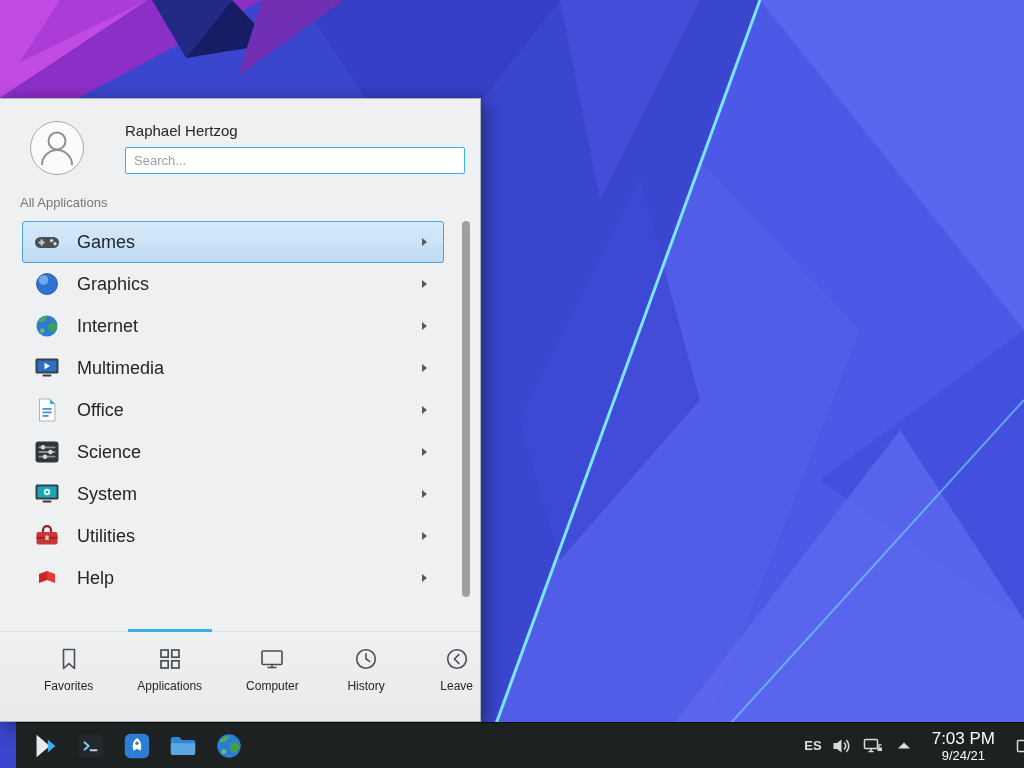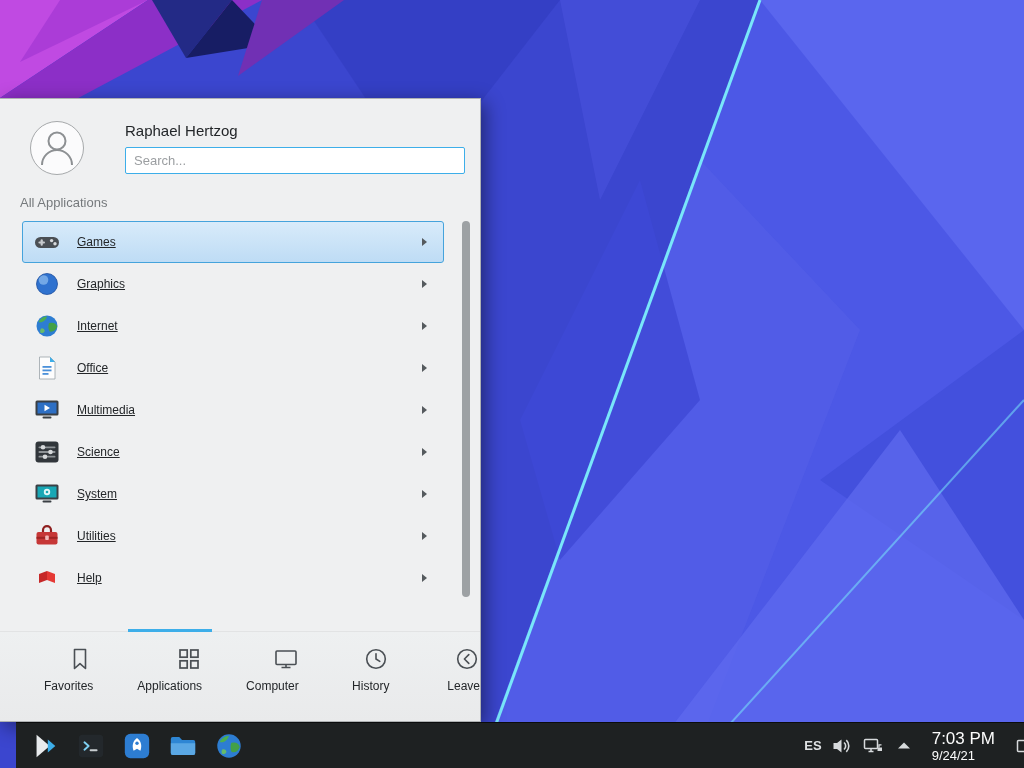--- a/index.html
+++ b/index.html
@@ -29,29 +29,29 @@
   .section-label { padding:12px 20px 5px 20px; font-size:13px; line-height:15px; color:#75797c; }
 
   .category-list { position:relative; flex:1; overflow:hidden; padding:6px 14px 0 22px; }
   .category-item {
     height:42px; width:422px; display:flex; align-items:center; gap:16px;
     padding:0 10px; border:1px solid transparent; border-radius:3px; cursor:default;
   }
   .category-item.selected { background:linear-gradient(#d8ebfa,#bedcf5); border-color:#45a3dc; }
   .cat-icon { width:28px; height:28px; flex:none; }
   .cat-icon svg { width:100%; height:100%; display:block; }
-  .cat-label { font-size:12px; color:#232629; flex:1;text-decoration:underline; }
+  .cat-label { font-size:18px; color:#232629; flex:1; }
   .cat-arrow { width:0; height:0; border-left:5px solid #555a5e; border-top:4px solid transparent; border-bottom:4px solid transparent; margin-right:6px; }
   .scrollbar { position:absolute; right:10px; top:6px; width:8px; height:376px; border-radius:4px; background:#9da1a4; }
 
   .launcher-footer {
     height:90px; display:flex; position:relative;
     border-top:1px solid #e2e3e4; background:linear-gradient(#eef0f1,#e9eaeb);
   }
-  .tab { flex:1; position:relative; display:flex; flex-direction:column; align-items:flex-end; padding-top:14px; cursor:default;margin-left:44px; }
+  .tab { flex:1; position:relative; display:flex; flex-direction:column; align-items:center; padding-top:14px; cursor:default;margin-left:44px; }
   .tab-indicator { display:none; }
   .tab.active .tab-indicator { display:block; position:absolute; top:-3px; left:50%; transform:translateX(-50%); width:84px; height:3px; background:#3daee9; }
   .tab-icon { width:26px; height:26px; }
   .tab-icon svg { width:100%; height:100%; display:block; }
   .tab-label { margin-top:7px; font-size:12px; color:#232629; }
 
   
   .taskbar {
     position:absolute; left:16px; bottom:0; width:1024px; height:46px;
     background:#1e2122; border-top:1px solid #0b0c0d;
@@ -60,21 +60,21 @@
   .task-icons { display:flex; align-items:center; }
   .task-icon { width:38px; height:38px; margin:0 4px; border:none; background:transparent; display:flex; align-items:center; justify-content:center; cursor:default; }
   .task-icon span { width:30px; height:30px; display:block; }
   .task-icon svg { width:100%; height:100%; display:block; }
 
   .tray { margin-left:auto; display:flex; align-items:center; gap:9px; }
   .kbd-layout { font-size:13px; font-weight:bold; color:#dfe2e4; }
   .tray-icons { display:flex; align-items:center; gap:9px; }
   .tray-icon { width:22px; height:22px; border:none; background:transparent; padding:0; cursor:default; }
   .tray-icon span, .tray-icon svg { width:100%; height:100%; display:block; }
-  .clock { margin:0 8px; cursor:default; }
+  .clock { text-align:center; margin:0 8px; cursor:default; }
   .clock-time { font-size:17px; line-height:19px; color:#fcfcfc; }
   .clock-date { font-size:13px; line-height:15px; color:#fcfcfc; }
   .show-desktop { width:26px; height:46px; border:none; background:transparent; display:flex; align-items:center; justify-content:center; cursor:default; }
   .show-desktop span { width:22px; height:22px; display:block; }
   .show-desktop svg { width:100%; height:100%; display:block; }
 </style>
 </head>
 <body>
 
 <div class="desktop">
@@ -158,41 +158,41 @@
               <path d="M8 16.5 Q11.5 15.8 11.8 19 Q10.5 22.2 7.2 20.5 Q6.8 18 8 16.5 Z" fill="#66bb6a"></path>
             </svg>
           </span>
           <span class="cat-label">Internet</span>
           <span class="cat-arrow"></span>
         </div>
 
         <div class="category-item">
           <span class="cat-icon">
             <svg viewBox="0 0 28 28">
+              <rect x="2.5" y="4.5" width="23" height="15" rx="1.5" fill="#3a3f44"></rect>
+              <rect x="4.5" y="6.5" width="19" height="11" fill="#2d6fc4"></rect>
+              <path d="M11.5 8.8 L17 12 L11.5 15.2 Z" fill="#ffffff"></path>
+              <rect x="9.5" y="20.5" width="9" height="2" rx="1" fill="#3a3f44"></rect>
+            </svg>
+          </span>
+          <span class="cat-label">Multimedia</span>
+          <span class="cat-arrow"></span>
+        </div>
+
+        <div class="category-item">
+          <span class="cat-icon">
+            <svg viewBox="0 0 28 28">
               <path d="M6.5 3 H17 L22 8 V25 H6.5 Z" fill="#fdfdfd" stroke="#9aa2a8" stroke-width="0.8"></path>
               <path d="M17 3 L22 8 H17 Z" fill="#3daee9"></path>
               <rect x="9.5" y="12" width="9" height="1.8" fill="#4a90d9"></rect>
               <rect x="9.5" y="15.5" width="9" height="1.8" fill="#4a90d9"></rect>
               <rect x="9.5" y="19" width="6" height="1.8" fill="#4a90d9"></rect>
             </svg>
           </span>
           <span class="cat-label">Office</span>
-          <span class="cat-arrow"></span>
-        </div>
-
-        <div class="category-item">
-          <span class="cat-icon">
-            <svg viewBox="0 0 28 28">
-              <rect x="2.5" y="4.5" width="23" height="15" rx="1.5" fill="#3a3f44"></rect>
-              <rect x="4.5" y="6.5" width="19" height="11" fill="#2d6fc4"></rect>
-              <path d="M11.5 8.8 L17 12 L11.5 15.2 Z" fill="#ffffff"></path>
-              <rect x="9.5" y="20.5" width="9" height="2" rx="1" fill="#3a3f44"></rect>
-            </svg>
-          </span>
-          <span class="cat-label">Multimedia</span>
           <span class="cat-arrow"></span>
         </div>
 
 
         <div class="category-item">
           <span class="cat-icon">
             <svg viewBox="0 0 28 28">
               <rect x="2.5" y="3.5" width="23" height="21" rx="3" fill="#31363b"></rect>
               <rect x="5.5" y="8.4" width="17" height="1.8" rx="0.9" fill="#8d9296"></rect>
               <rect x="5.5" y="13.1" width="17" height="1.8" rx="0.9" fill="#8d9296"></rect>

